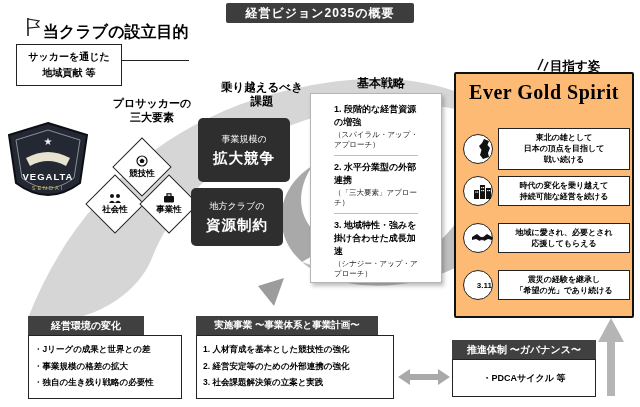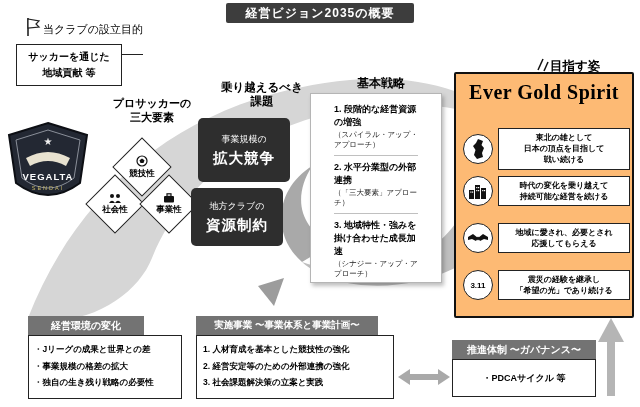--- a/index.html
+++ b/index.html
@@ -8,21 +8,21 @@
   .abs { position:absolute; }
   .pre { white-space:pre-line; }
 
   .swirl { left:0; top:0; z-index:0; }
   .z { z-index:2; }
 
   .title-banner { left:226px; top:3px; width:188px; height:20px; background:#3d3d3d; color:#fff;
     font-size:12px; font-weight:bold; display:flex; align-items:center; justify-content:center;
     letter-spacing:1px; border-radius:2px; }
 
-  .founding-label { left:43px; top:22px; font-size:11px; font-weight:normal; border-bottom:1.5px solid #222; padding-bottom:17px; }
+  .founding-label { left:43px; top:22px; font-size:16px; font-weight:bold; border-bottom:1.5px solid #222; padding-bottom:17px; }
   .flag { left:26px; top:17px; }
   .founding-box { left:16px; top:44px; width:106px; height:42px; border:1.5px solid #222; background:#fff;
     display:flex; align-items:center; justify-content:center; text-align:center;
     font-size:10px; font-weight:bold; line-height:1.6; }
 
   .crest { left:6px; top:120px; }
 
   .elements-label { left:104px; top:96px; width:96px; text-align:center; font-size:11px; font-weight:bold; line-height:1.3; }
 
   .diamond { width:42px; height:42px; border:1.5px solid #222; background:#fff; transform:rotate(45deg); position:absolute; }
@@ -50,26 +50,26 @@
 
   .vision-label { left:550px; top:58px; font-size:12.5px; font-weight:bold; }
   .vision-marks { left:536px; top:57px; }
   .vision-box { left:454px; top:72px; width:180px; height:246px; border:2px solid #111; background:#fdba74; border-radius:2px; }
   .vision-title { position:absolute; left:0; top:7px; width:100%; text-align:center;
     font-family:"Liberation Serif","DejaVu Serif",serif; font-size:20px; font-weight:bold; letter-spacing:0.5px; }
   .vision-subtitle { position:absolute; left:0; top:34px; width:100%; text-align:center; font-size:9px; font-weight:bold; letter-spacing:1px; }
   .goal-row { position:absolute; left:7px; display:flex; align-items:center; gap:5px; }
   .gr1 { top:54px; } .gr2 { top:102px; } .gr3 { top:149px; } .gr4 { top:196px; }
   .goal-icon { width:30px; height:30px; border-radius:50%; border:1.5px solid #222; background:#fff;
-    display:flex; align-items:center; justify-content:center; flex:0 0 auto; }
+    display:flex; align-items:center; justify-content:flex-end; flex:0 0 auto; }
   .goal-311 { font-size:8px; font-weight:bold; }
   .goal-text { border:1px solid #222; background:#fff; font-size:8px; font-weight:bold; text-align:center;
     line-height:1.4; padding:3px 2px; width:132px; }
 
-  .dark-header { background:#737373; color:#fff; font-weight:bold; display:flex; align-items:center; justify-content:center; }
+  .dark-header { background:#404040; color:#fff; font-weight:bold; display:flex; align-items:center; justify-content:center; }
   .env-header { left:28px; top:316px; width:116px; height:19px; font-size:10px; }
   .env-box { left:28px; top:335px; width:154px; height:64px; border:1.5px solid #222; background:#fff;
     font-size:8.5px; font-weight:bold; padding:5px 5px; line-height:1.95; }
   .proj-header { left:196px; top:316px; width:182px; height:19px; font-size:9.5px; }
   .proj-box { left:196px; top:335px; width:198px; height:64px; border:1.5px solid #222; background:#fff;
     font-size:8.5px; font-weight:bold; padding:5px 6px; line-height:1.95; }
   .gov-header { left:452px; top:340px; width:144px; height:19px; font-size:10px; }
   .gov-box { left:452px; top:359px; width:144px; height:38px; border:1.5px solid #222; background:#fff;
     font-size:9px; font-weight:bold; display:flex; align-items:center; justify-content:center; }
 

